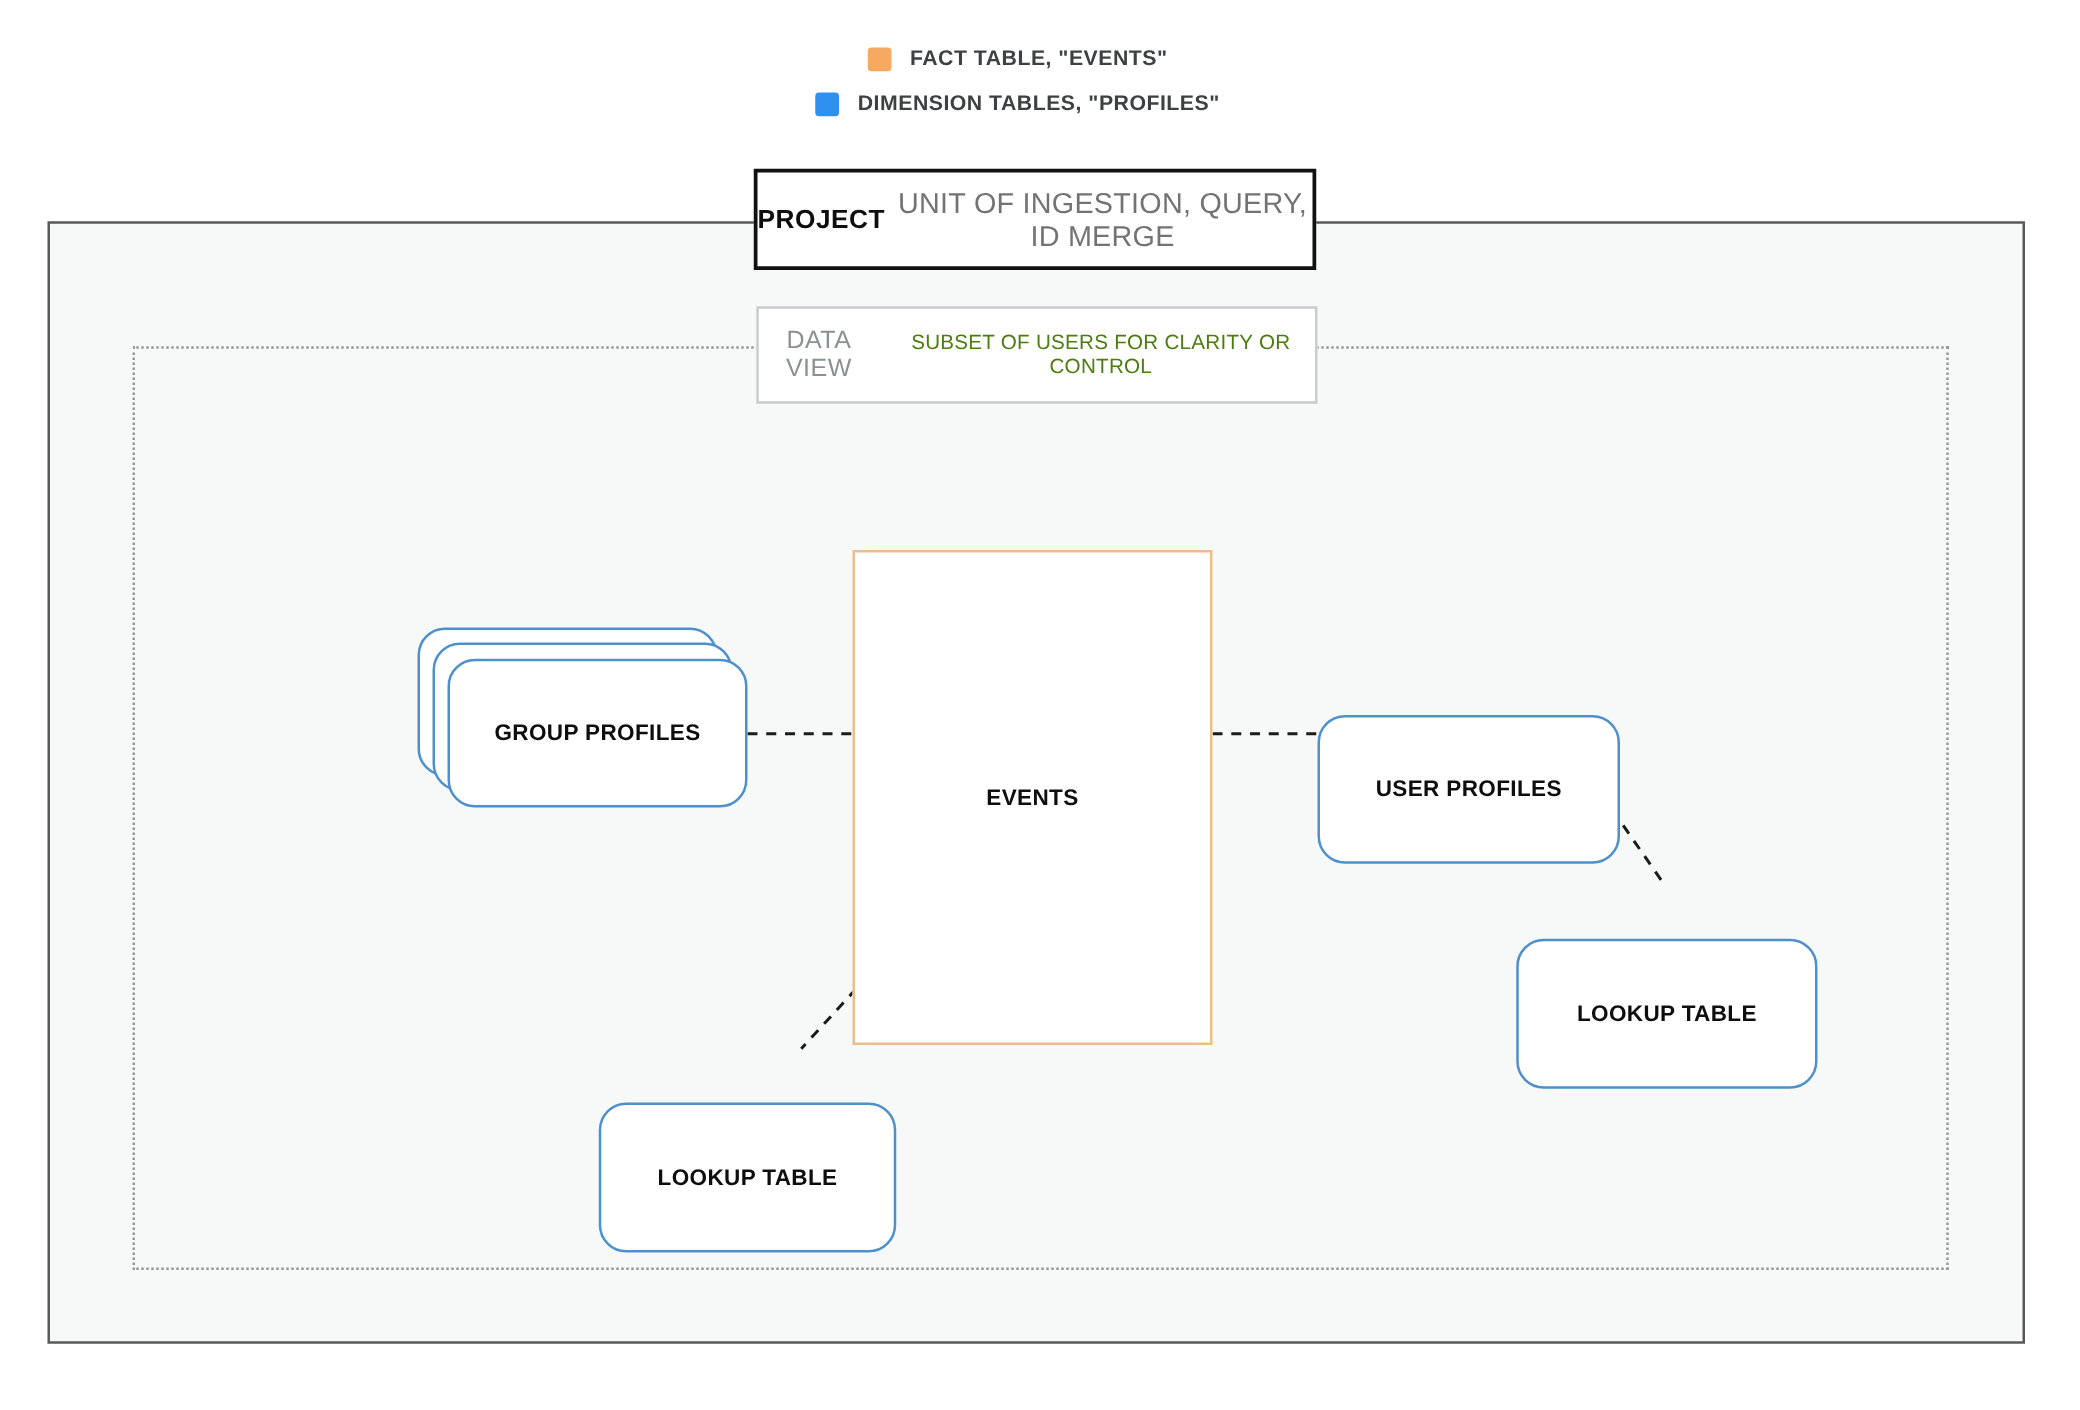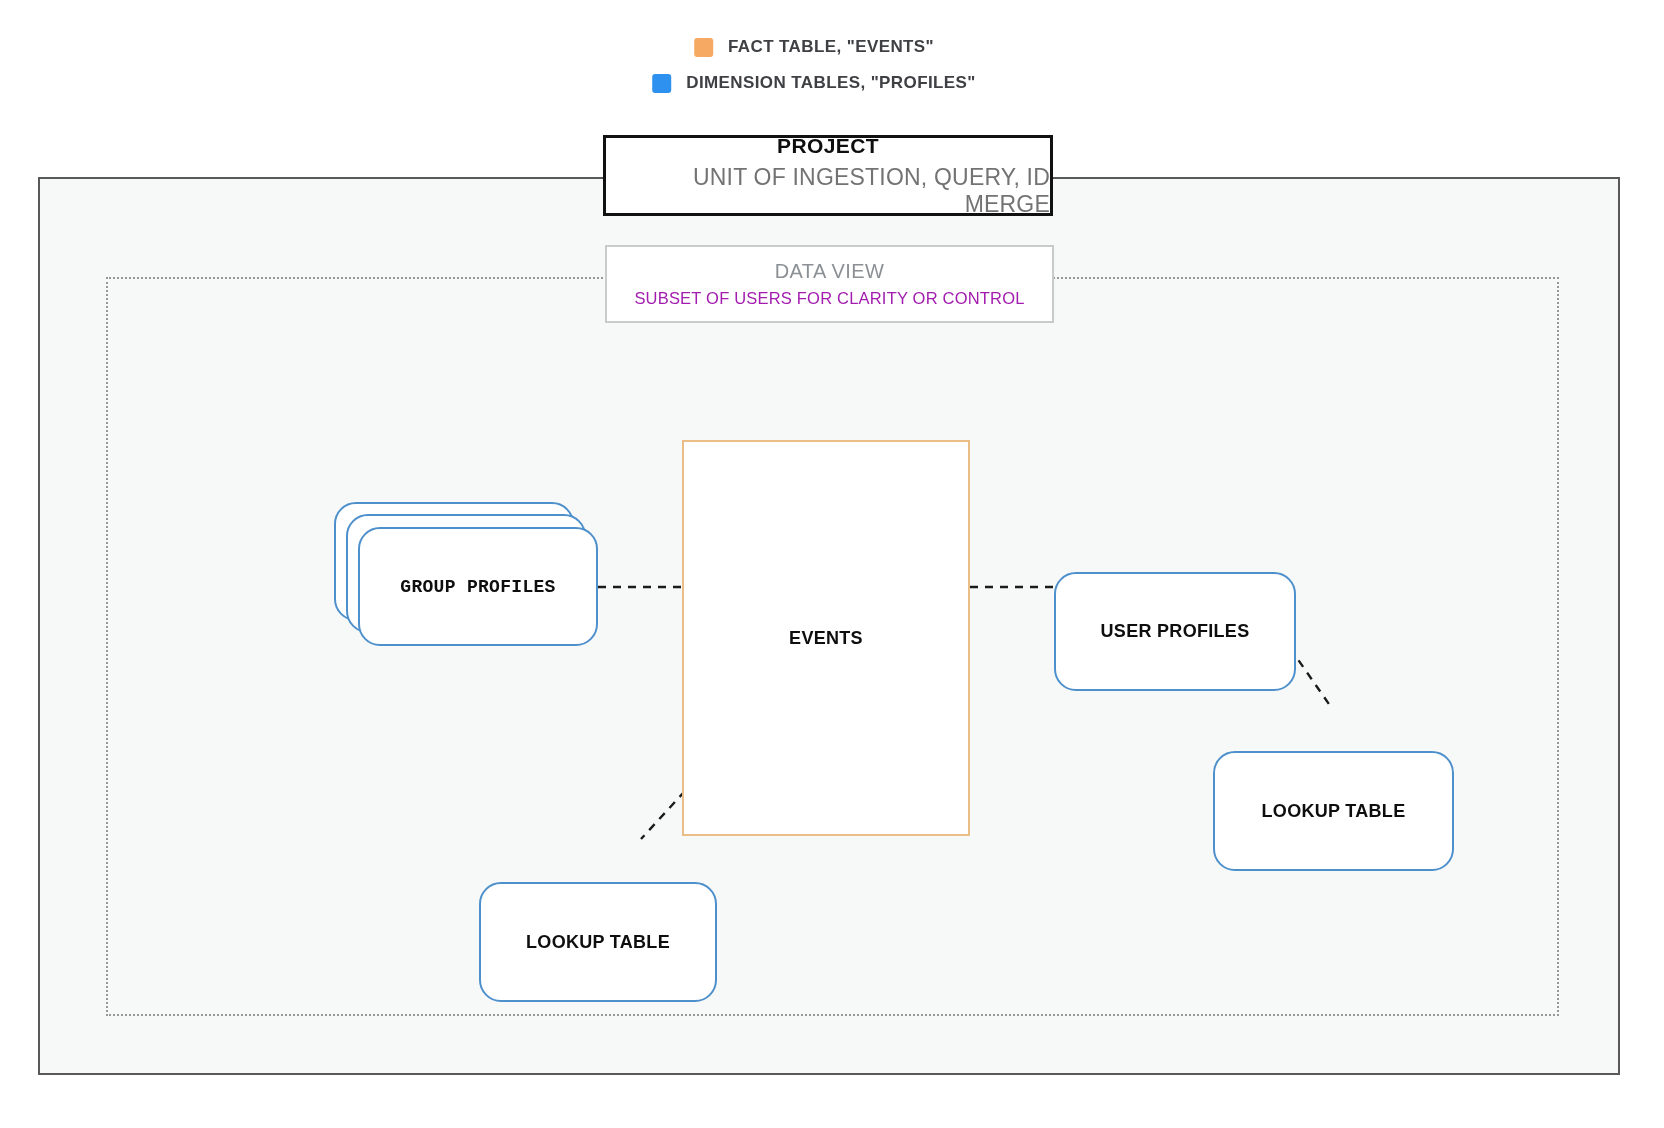--- a/index.html
+++ b/index.html
@@ -69,27 +69,27 @@
     height: 739px;
     border: 2px dotted #98989B;
     box-sizing: border-box;
     z-index: 1;
   }
 
   
   .header-box {
     position: absolute;
     display: flex;
-    flex-direction: column;
+    flex-direction: row;
     align-items: center;
     justify-content: center;
     gap: 6px;
     background: #ffffff;
     box-sizing: border-box;
-    text-align: right;
+    text-align: center;
     z-index: 4;
   }
   .project-box {
     left: 603px;
     top: 135px;
     width: 450px;
     height: 81px;
     border: 3px solid #111111;
   }
   .project-title {
@@ -111,21 +111,21 @@
     border: 2px solid #C9CACC;
   }
   .dataview-title {
     font-size: 20px;
     font-weight: normal;
     color: #8B9095;
     letter-spacing: 0.4px;
   }
   .dataview-subtitle {
     font-size: 16.5px;
-    color: #a21caf;
+    color: #4d7c0f;
     letter-spacing: 0.2px;
   }
 
   
   .connectors {
     position: absolute;
     left: 0;
     top: 0;
     width: 1664px;
     height: 1128px;
@@ -188,21 +188,20 @@
   }
 
   
   .group-stack {
     position: absolute;
     left: 334px;
     top: 502px;
     width: 266px;
     height: 146px;
     z-index: 3;
-    font-family: Liberation Mono, monospace;
   }
   .stack-card {
     position: absolute;
     width: 240px;
     height: 119px;
     background: #ffffff;
     border: 2.5px solid #4E90CC;
     border-radius: 22px;
     box-sizing: border-box;
     display: flex;

